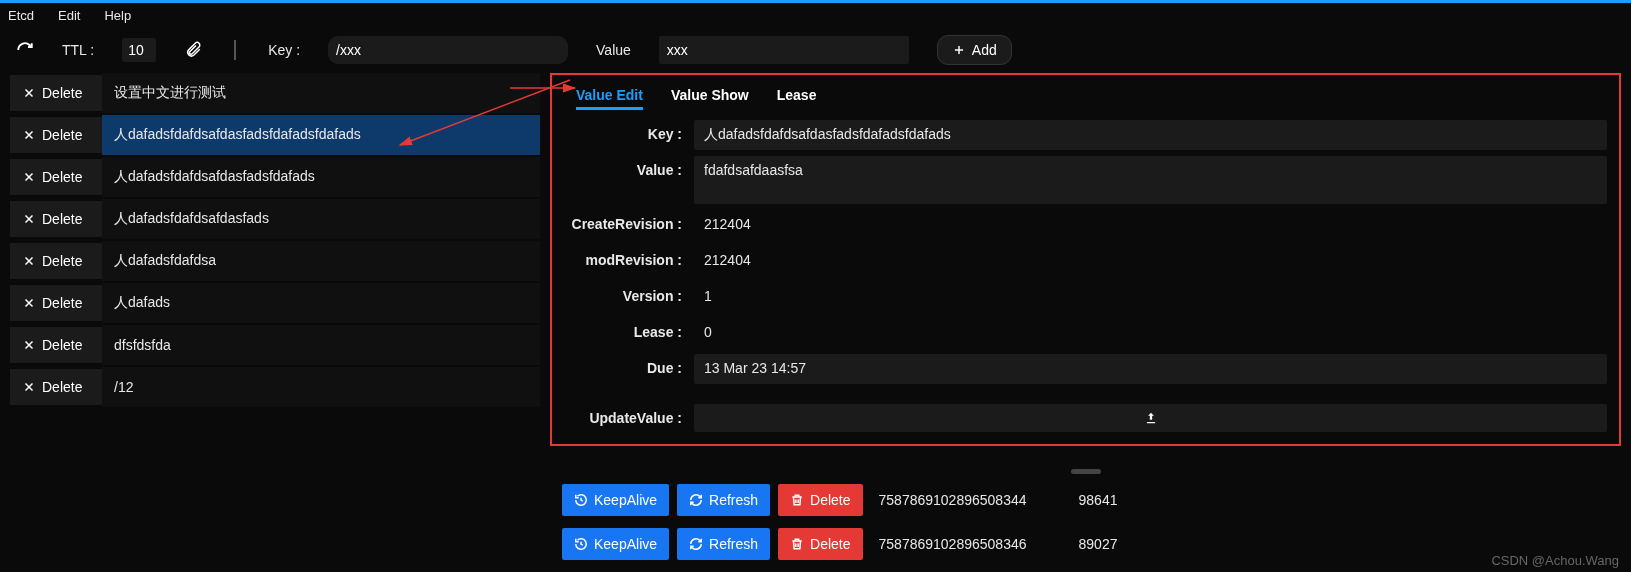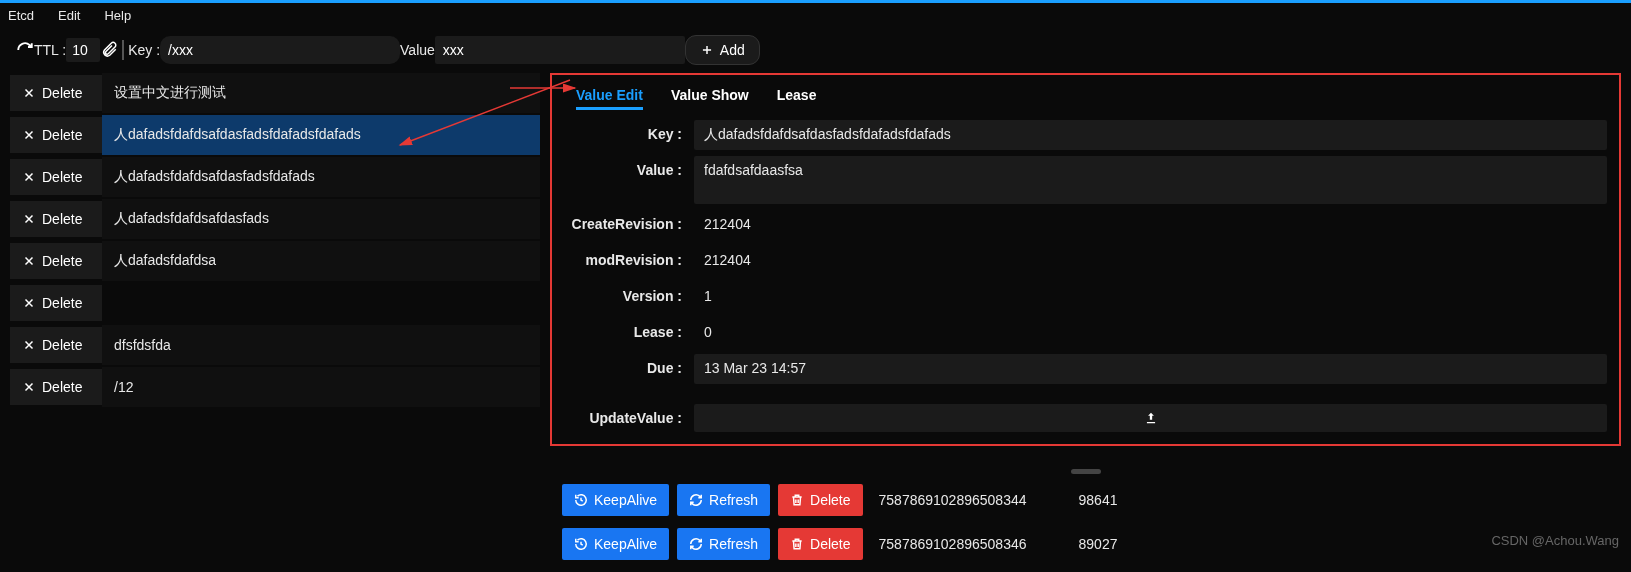--- a/index.html
+++ b/index.html
@@ -1,20 +1,20 @@
 <!DOCTYPE html>
 <html><head>
 <meta charset="utf-8">
 <style>
 * { margin: 0; padding: 0; box-sizing: border-box; font-family: -apple-system, "Segoe UI", Arial, sans-serif; }
 body { background: #0a0a0a; color: #e8e8e8; width: 1631px; height: 572px; overflow: hidden; position: relative; }
 .topbar { height: 3px; background: #1a9fff; }
 .menubar { height: 24px; display: flex; align-items: center; padding: 8px 8px; gap: 24px; font-size: 13px; background: #0a0a0a; }
 .menubar span { cursor: pointer; }
-.toolbar { display: flex; align-items: center; gap: 0; padding: 8px 16px; font-size: 14px; }
+.toolbar { display: flex; align-items: center; gap: 28px; padding: 8px 16px; font-size: 14px; }
 .refresh-icn { width: 18px; height: 18px; cursor: pointer; }
 .lbl { font-size: 14px; white-space: nowrap; }
 .ttl-input { width: 34px; background: #1b1b1b; border: none; color: #fff; padding: 4px 6px; border-radius: 2px; font-size: 14px; }
 .attach { width: 18px; height: 18px; cursor: pointer; }
 .divider { width: 2px; height: 20px; background: #555; margin: 0 4px; }
 .key-input { width: 240px; background: #1b1b1b; border: none; color: #fff; padding: 6px 8px; border-radius: 10px; font-size: 14px; }
 .val-input { width: 250px; background: #1b1b1b; border: none; color: #fff; padding: 6px 8px; border-radius: 2px; font-size: 14px; }
 .add-btn { display: flex; align-items: center; gap: 6px; background: #1b1b1b; border: 1px solid #333; color: #fff; padding: 6px 14px; cursor: pointer; font-size: 14px; border-radius: 11px; }
 .main { display: flex; gap: 10px; padding: 0 10px; }
 .left { width: 530px; }
@@ -34,21 +34,21 @@
 .form-val.plain { background: transparent; }
 .form-val.tall { height: 48px; }
 .upload-box { flex: 1; background: #1b1b1b; height: 28px; display: flex; align-items: center; justify-content: center; border-radius: 2px; }
 .lease-rows { margin-top: 30px; }
 .lease-row { display: flex; align-items: center; gap: 8px; padding: 4px 12px; margin-bottom: 4px; }
 .btn { display: flex; align-items: center; gap: 6px; border: none; color: #fff; padding: 8px 12px; cursor: pointer; font-size: 14px; border-radius: 2px; font-weight: 500; }
 .btn-blue { background: #1976f2; }
 .btn-red { background: #e53935; }
 .lease-id { width: 200px; font-size: 14px; padding-left: 8px; }
 .lease-ttl { font-size: 14px; }
-.watermark { position: absolute; bottom: 24px; right: 12px; color: #666; font-size: 13px; }
+.watermark { position: absolute; bottom: 4px; right: 12px; color: #666; font-size: 13px; }
 .arrow { position: absolute; pointer-events: none; }
 .drag-handle { width: 30px; height: 5px; background: #444; margin: 6px auto; border-radius: 3px; }
 </style>
 </head>
 <body>
 
 <div class="topbar"></div>
 
 <div class="menubar">
   <span>Etcd</span>
@@ -125,20 +125,21 @@
     </button>
     <div class="row-key">人dafadsfdafdsa</div>
       </div>
       <div class="row">
     <button class="del-btn">
       <svg viewBox="0 0 24 24" stroke="#fff" stroke-width="2.5">
             <path d="M6 6l12 12M18 6L6 18"></path>
           </svg>
       <span>Delete</span>
     </button>
+    <div class="row-key">人dafads</div>
       </div>
       <div class="row">
     <button class="del-btn">
       <svg viewBox="0 0 24 24" stroke="#fff" stroke-width="2.5">
             <path d="M6 6l12 12M18 6L6 18"></path>
           </svg>
       <span>Delete</span>
     </button>
     <div class="row-key">dfsfdsfda</div>
       </div>

